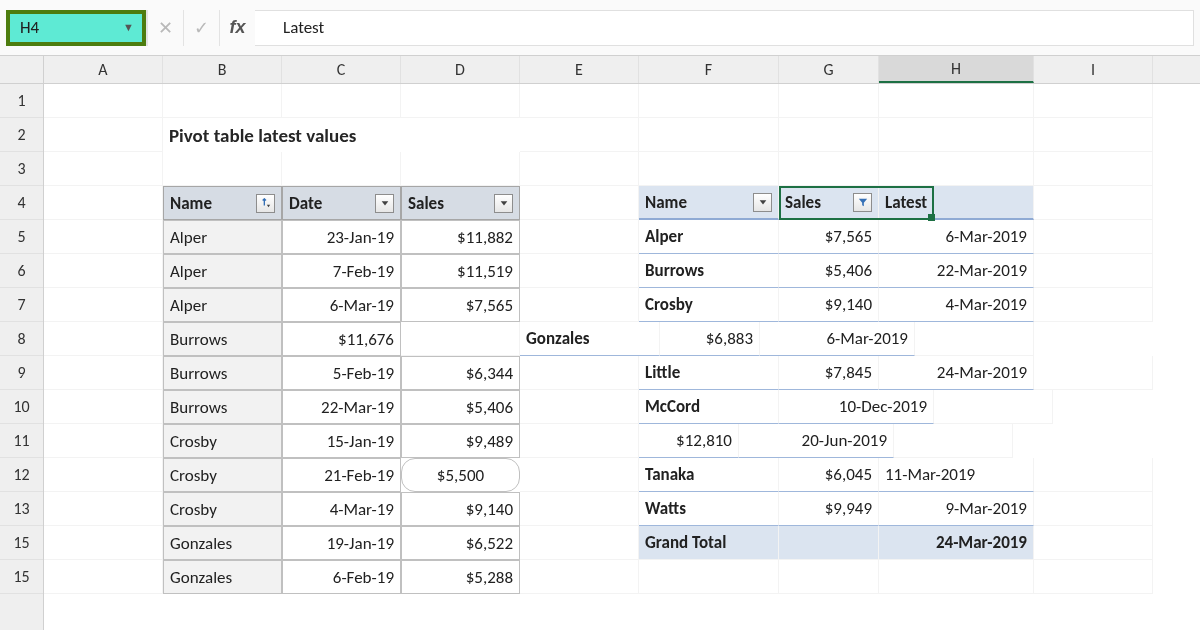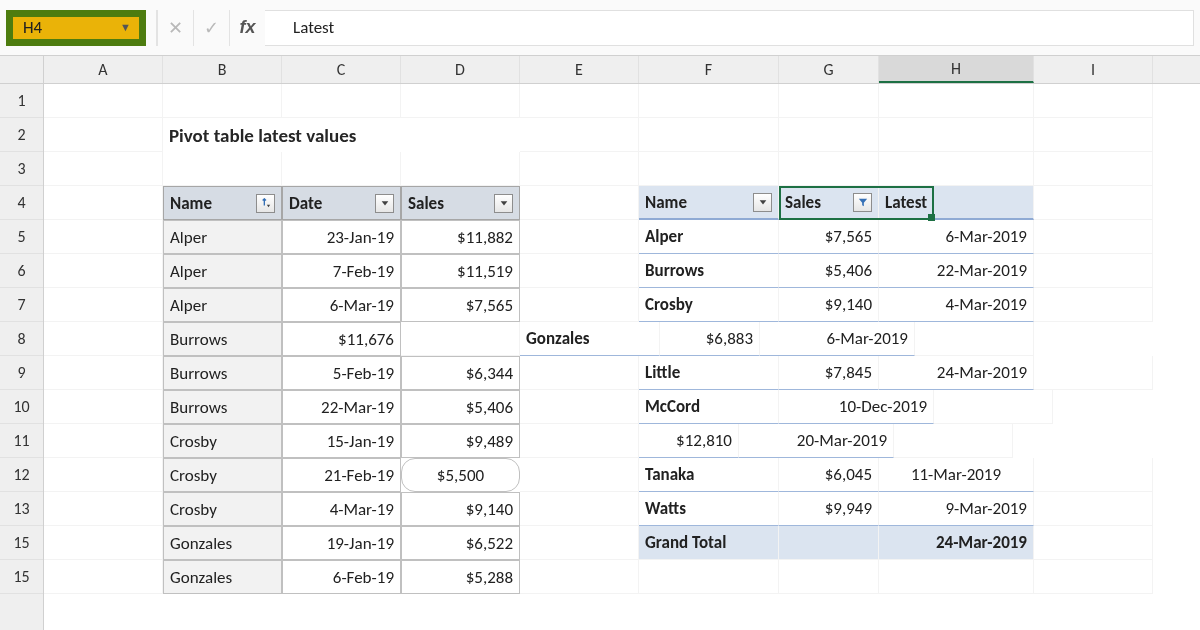--- a/index.html
+++ b/index.html
@@ -21,24 +21,24 @@
     border-bottom: 1px solid #d0d0d0;
     background: #fafafa;
     padding: 0 6px;
   }
   .name-box {
     width: 140px;
     height: 36px;
     display: flex;
     align-items: center;
     justify-content: space-between;
-    background: #eab308;
-    border: 7px solid #4d7c0f;
+    background: #5eead4;
+    border: 4px solid #4d7c0f;
     padding: 0 8px 0 10px;
-    margin-right: 10px;
+    margin-right: 0;
     font-size: 17px;
   }
   .name-box .chev {
     font-size: 11px;
     color: #555;
   }
   .fb-btn {
     width: 36px;
     height: 36px;
     display: flex;
@@ -449,21 +449,21 @@
               <span>15-Jan-19</span>
             </div>
             <div class="cell wD td-l" style="justify-content: flex-end;">
               <span>$9,489</span>
             </div>
             <div class="cell wE"></div>
             <div class="cell wG prow" style="justify-content: flex-end;">
               <span>$12,810</span>
             </div>
             <div class="cell wH prow" style="justify-content: flex-end;">
-              <span>20-Mar-2019</span>
+              <span>20-Jun-2019</span>
             </div>
             <div class="cell wI"></div>
           </div>
           <div class="row">
             <div class="cell wA"></div>
             <div class="cell wB td-l name-col">
               <span>Crosby</span>
             </div>
             <div class="cell wC td-l" style="justify-content: flex-end;">
               <span>21-Feb-19</span>
@@ -471,21 +471,21 @@
             <div class="cell wD td-l" style="justify-content: center; border-radius: 14px;">
               <span>$5,500</span>
             </div>
             <div class="cell wE"></div>
             <div class="cell wF prow prow-b">
               <span>Tanaka</span>
             </div>
             <div class="cell wG prow" style="justify-content: flex-end;">
               <span>$6,045</span>
             </div>
-            <div class="cell wH prow" style="justify-content: center;">
+            <div class="cell wH prow" style="justify-content: flex-start;">
               <span>11-Mar-2019</span>
             </div>
             <div class="cell wI"></div>
           </div>
           <div class="row">
             <div class="cell wA"></div>
             <div class="cell wB td-l name-col">
               <span>Crosby</span>
             </div>
             <div class="cell wC td-l" style="justify-content: flex-end;">

